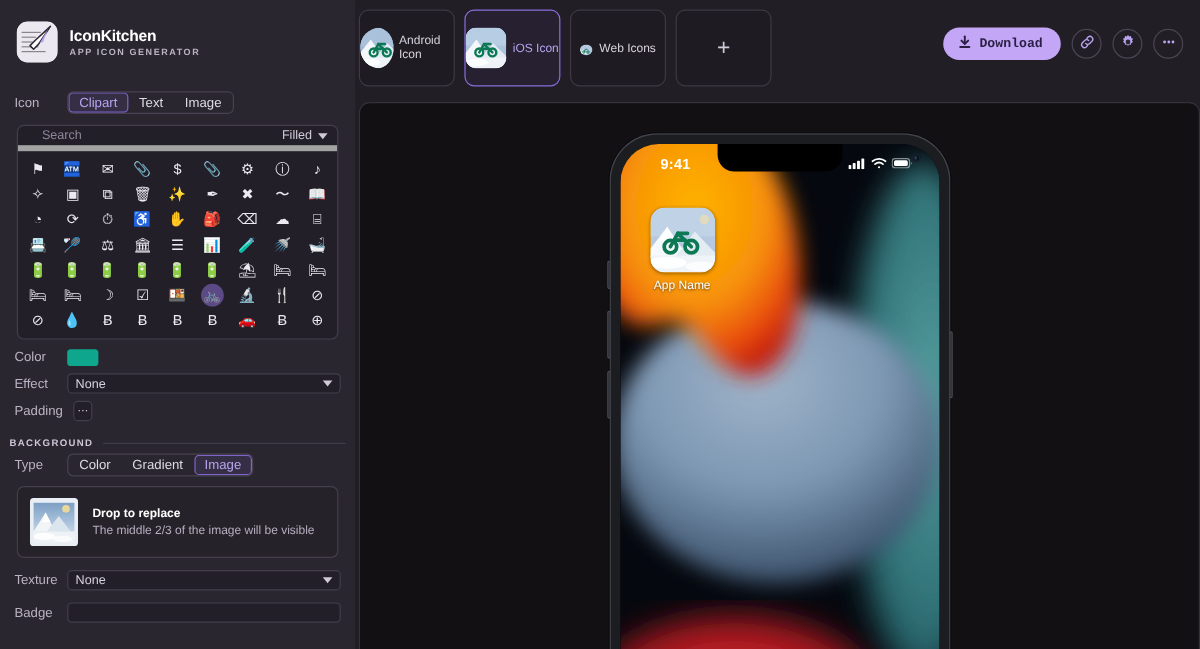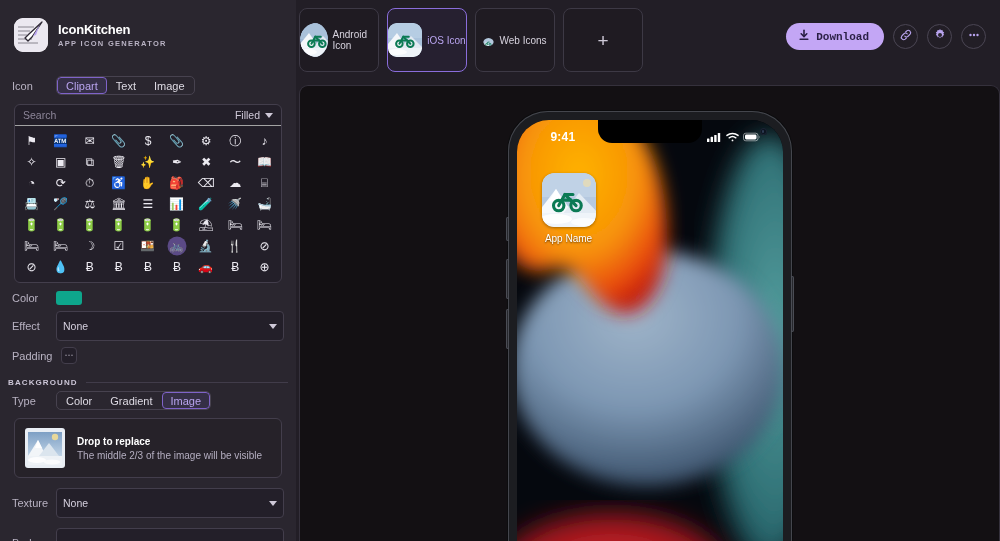--- a/index.html
+++ b/index.html
@@ -44,22 +44,22 @@
     border: 1px solid transparent; border-radius: 4px; margin: 0;
   }
   .segment .seg.active { color: #b9a4ef; border-color: #7f63c9; background: #352f46; }
 
   .clipart-box {
     margin: 9px 14px 0 14px;
     border: 1px solid #433e4c; border-radius: 6px;
     background: #231f29; overflow: hidden;
   }
   .search-row {
-    display: flex; align-items: center; justify-content: space-between;
-    height: 21px; padding: 0 8px; border-bottom: 1px solid #a3a3a3;
+    display: flex; align-items: center; justify-content: flex-end;
+    height: 21px; padding: 0 8px; border-bottom: 5px solid #a3a3a3; gap: 40px;
   }
   .search-input {
     background: transparent; border: 0; outline: none;
     font-size: 10.5px; color: #cfc9d8; font-family: "Liberation Sans", sans-serif;
     width: 160px; padding: 0;
   }
   .search-input::placeholder { color: #8d8699; }
   .filled-sel { display: flex; align-items: center; gap: 5px; font-size: 10.5px; color: #cfc9d8; cursor: pointer; }
   .caret { width: 0; height: 0; border-left: 4px solid transparent; border-right: 4px solid transparent; border-top: 5px solid #cfc9d8; }
 
@@ -80,21 +80,21 @@
   .icon-cell.sel::before {
     content: ""; position: absolute; width: 19px; height: 19px;
     border-radius: 50%; background: #5b4a86; left: 50%; top: 50%;
     transform: translate(-50%, -50%);
   }
   .icon-cell.sel .glyph { color: #c6b2f5; position: relative; z-index: 1; }
 
   .swatch { width: 26px; height: 14px; border-radius: 3px; background: #0ea68c; cursor: pointer; }
 
   .field {
-    flex: 1; height: 30px; border: 1px solid #433e4c; border-radius: 4px;
+    flex: 1; height: 17px; border: 1px solid #433e4c; border-radius: 4px;
     background: #231f29; display: flex; align-items: center; justify-content: space-between;
     padding: 0 6px; font-size: 10.5px; color: #d5d0de; cursor: pointer;
   }
   .field input {
     background: transparent; border: 0; outline: none; width: 100%;
     font-size: 10.5px; color: #d5d0de; font-family: "Liberation Sans", sans-serif;
   }
   .dots-btn {
     width: 16px; height: 17px; margin-left: 5px; flex: 0 0 16px;
     border: 1px solid #433e4c; border-radius: 4px; background: #231f29;

